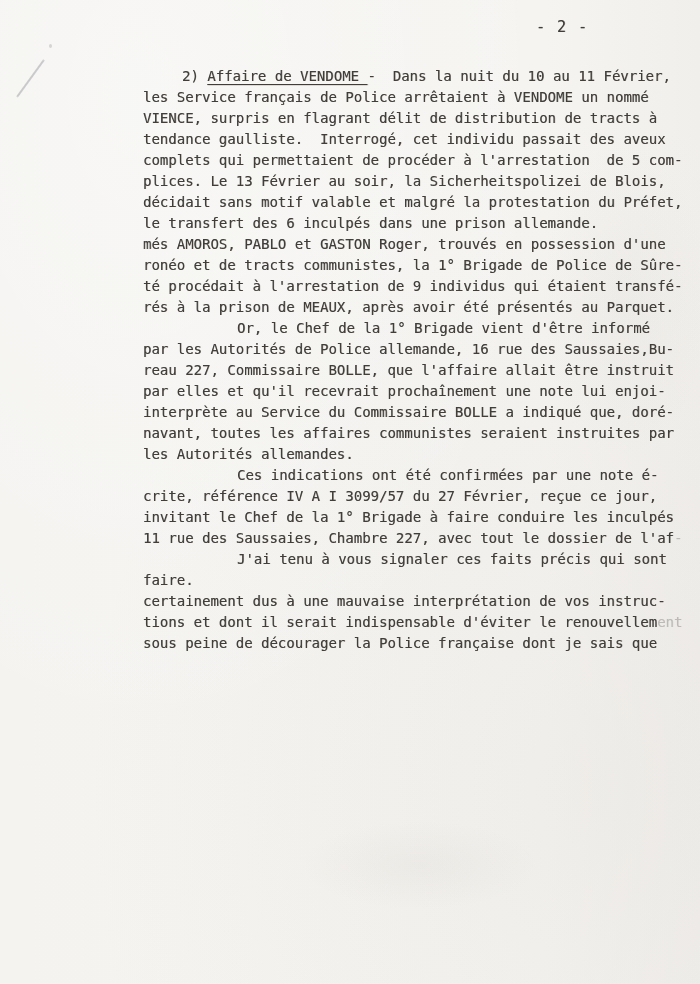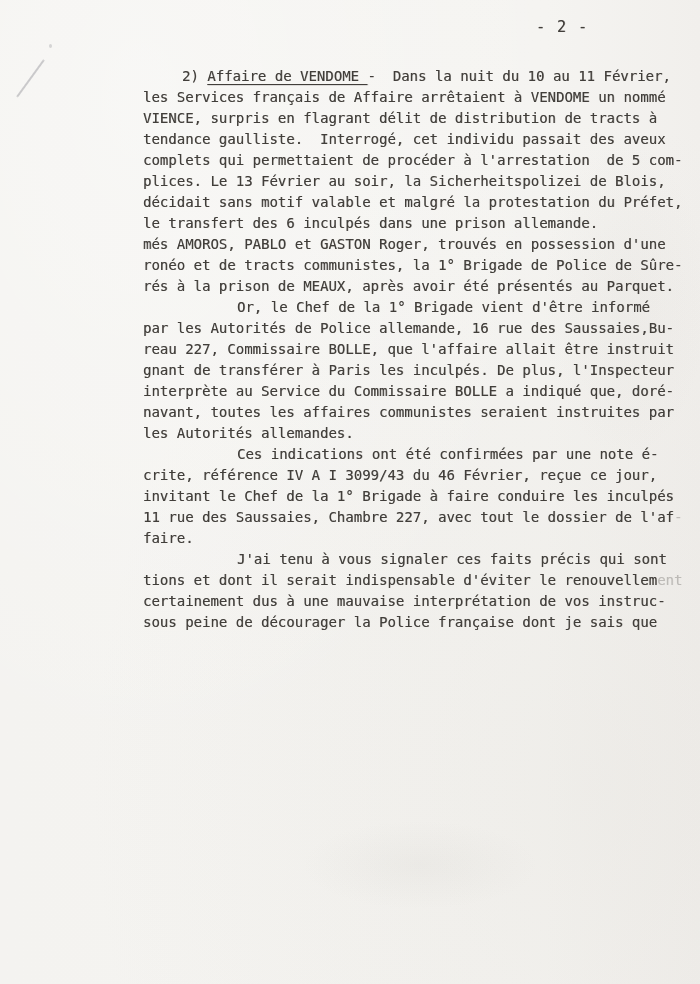--- a/index.html
+++ b/index.html
@@ -79,40 +79,41 @@
 <div class="scan-page">
   <div class="smudge-a"></div>
   <div class="smudge-b"></div>
   <div class="pencil-mark"></div>
   <div class="pencil-dot"></div>
 
   <div class="page-number">- 2 -</div>
 
   <div class="document-body">
       <div class="line ind1"><span>2) </span><span class="u">Affaire de VENDOME </span><span>-  Dans la nuit du 10 au 11 Février,</span></div>
-      <div class="line"><span>les Services français de Affaire arrêtaient à VENDOME un nommé</span></div>
+      <div class="line"><span>les Service français de Police arrêtaient à VENDOME un nommé</span></div>
       <div class="line"><span>VIENCE, surpris en flagrant délit de distribution de tracts à</span></div>
       <div class="line"><span>tendance gaulliste.  Interrogé, cet individu passait des aveux</span></div>
       <div class="line"><span>complets qui permettaient de procéder à l'arrestation  de 5 com-</span></div>
       <div class="line"><span>plices. Le 13 Février au soir, la Sicherheitspolizei de Blois,</span></div>
       <div class="line"><span>décidait sans motif valable et malgré la protestation du Préfet,</span></div>
       <div class="line"><span>le transfert des 6 inculpés dans une prison allemande.</span></div>
       <div class="line"><span>més AMOROS, PABLO et GASTON Roger, trouvés en possession d'une</span></div>
       <div class="line"><span>ronéo et de tracts communistes, la 1° Brigade de Police de Sûre-</span></div>
+      <div class="line"><span>té procédait à l'arrestation de 9 individus qui étaient transfé-</span></div>
       <div class="line"><span>rés à la prison de MEAUX, après avoir été présentés au Parquet.</span></div>
       <div class="line ind2"><span>Or, le Chef de la 1° Brigade vient d'être informé</span></div>
       <div class="line"><span>par les Autorités de Police allemande, 16 rue des Saussaies,Bu-</span></div>
       <div class="line"><span>reau 227, Commissaire BOLLE, que l'affaire allait être instruit</span></div>
-      <div class="line"><span>gnant de transférer à Paris les inculpés. De plus, l'Inspecteur</span></div>
+      <div class="line"><span>par elles et qu'il recevrait prochaînement une note lui enjoi-</span></div>
       <div class="line"><span>interprète au Service du Commissaire BOLLE a indiqué que, doré-</span></div>
       <div class="line"><span>navant, toutes les affaires communistes seraient instruites par</span></div>
       <div class="line"><span>les Autorités allemandes.</span></div>
       <div class="line ind2"><span>Ces indications ont été confirmées par une note é-</span></div>
-      <div class="line"><span>crite, référence IV A I 3099/43 du 46 Février, reçue ce jour,</span></div>
+      <div class="line"><span>crite, référence IV A I 3099/57 du 27 Février, reçue ce jour,</span></div>
       <div class="line"><span>invitant le Chef de la 1° Brigade à faire conduire les inculpés</span></div>
       <div class="line"><span>11 rue des Saussaies, Chambre 227, avec tout le dossier de l'af</span><span class="faded">-</span></div>
+      <div class="line ind2"><span>J'ai tenu à vous signaler ces faits précis qui sont</span></div>
       <div class="line"><span>faire.</span></div>
-      <div class="line ind2"><span>J'ai tenu à vous signaler ces faits précis qui sont</span></div>
+      <div class="line"><span>certainement dus à une mauvaise interprétation de vos instruc-</span></div>
       <div class="line"><span>tions et dont il serait indispensable d'éviter le renouvellem</span><span class="faded">ent</span></div>
-      <div class="line"><span>certainement dus à une mauvaise interprétation de vos instruc-</span></div>
       <div class="line"><span>sous peine de décourager la Police française dont je sais que</span></div>
     </div>
 </div>
 
 </body></html>

